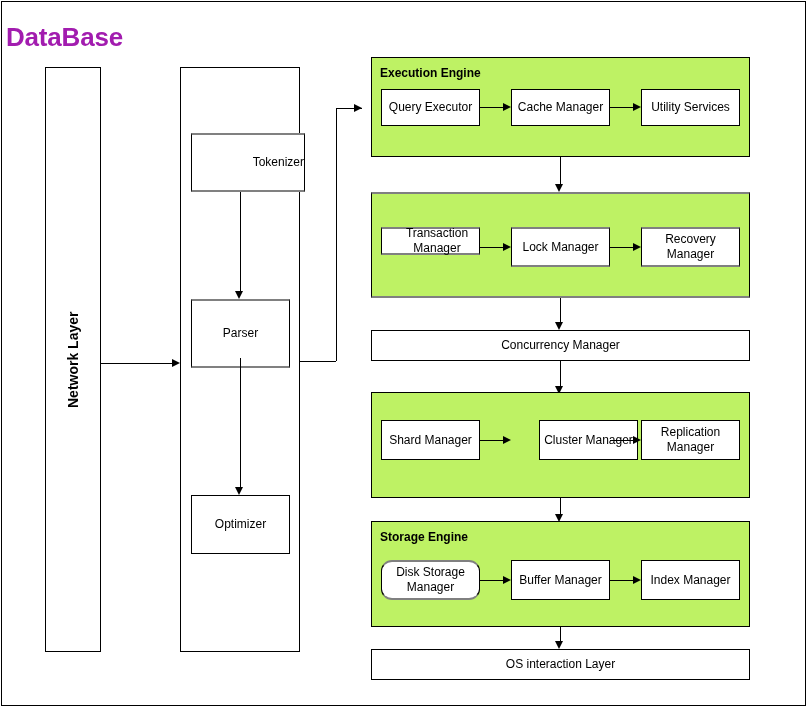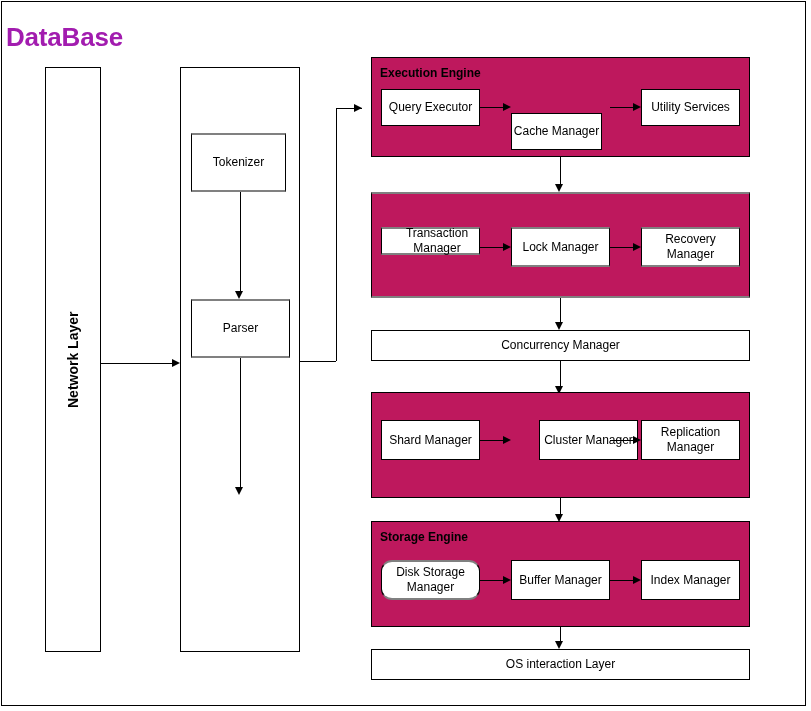--- a/index.html
+++ b/index.html
@@ -50,21 +50,21 @@
     color: #000000;
     line-height: 1.25;
   }
   .box.shadowed {
     border-top: 2px solid #808080;
     border-bottom: 2px solid #808080;
   }
   .group {
     position: absolute;
     box-sizing: border-box;
-    background: #be185d;
+    background: #bef264;
     border: 1px solid #000000;
   }
   .group.shadow-top {
     border-top: 2px solid #808080;
   }
   .group.shadow-bottom {
     border-bottom: 2px solid #808080;
   }
   .group-label {
     position: absolute;
@@ -125,28 +125,31 @@
 
   <div class="page-border"></div>
 
   <div class="title">DataBase</div>
 
   <div class="tall-col" style="left:45px; top:67px; width:56px; height:585px;"></div>
   <div class="vtext" style="left:25px; top:352px; width:96px; text-align:center;">Network Layer</div>
 
   <div class="tall-col" style="left:180px; top:67px; width:120px; height:585px;"></div>
 
-  <div class="box shadowed" style="left:191px; top:133px; width:95px; height:59px;">
+  <div class="box shadowed" style="left:191px; top:133px; width:114px; height:59px;justify-content:flex-end;">
     <span>Tokenizer</span>
   </div>
 
-  <div class="box shadowed" style="left:191px; top:299px; width:99px; height:59px;">
+  <div class="box shadowed" style="left:191px; top:299px; width:99px; height:69px;">
     <span>Parser</span>
   </div>
 
+  <div class="box" style="left:191px; top:495px; width:99px; height:59px;">
+    <span>Optimizer</span>
+  </div>
 
   <div class="vline" style="left:240px; top:192px; height:99px;"></div>
   <div class="arrow-down" style="left:235px; top:291px;"></div>
 
   <div class="vline" style="left:240px; top:358px; height:129px;"></div>
   <div class="arrow-down" style="left:235px; top:487px;"></div>
 
   <div class="hline" style="left:101px; top:363px; width:71px;"></div>
   <div class="arrow-right" style="left:172px; top:358.5px;"></div>
 
@@ -154,21 +157,21 @@
   <div class="vline" style="left:336px; top:108px; height:253px;"></div>
   <div class="hline" style="left:336px; top:108px; width:26px;"></div>
   <div class="arrow-right" style="left:354px; top:103.5px;"></div>
 
   <div class="group" style="left:371px; top:57px; width:379px; height:100px;">
     <div class="group-label">Execution Engine</div>
   </div>
   <div class="box" style="left:381px; top:89px; width:99px; height:37px;">
     <span>Query Executor</span>
   </div>
-  <div class="box" style="left:511px; top:89px; width:91px; height:37px;margin-top:24px;">
+  <div class="box" style="left:511px; top:89px; width:99px; height:37px;">
     <span>Cache Manager</span>
   </div>
   <div class="box" style="left:641px; top:89px; width:99px; height:37px;">
     <span>Utility Services</span>
   </div>
   <div class="hline" style="left:480px; top:107px; width:23px;"></div>
   <div class="arrow-right" style="left:503px; top:102.5px;"></div>
   <div class="hline" style="left:610px; top:107px; width:23px;"></div>
   <div class="arrow-right" style="left:633px; top:102.5px;"></div>
 

